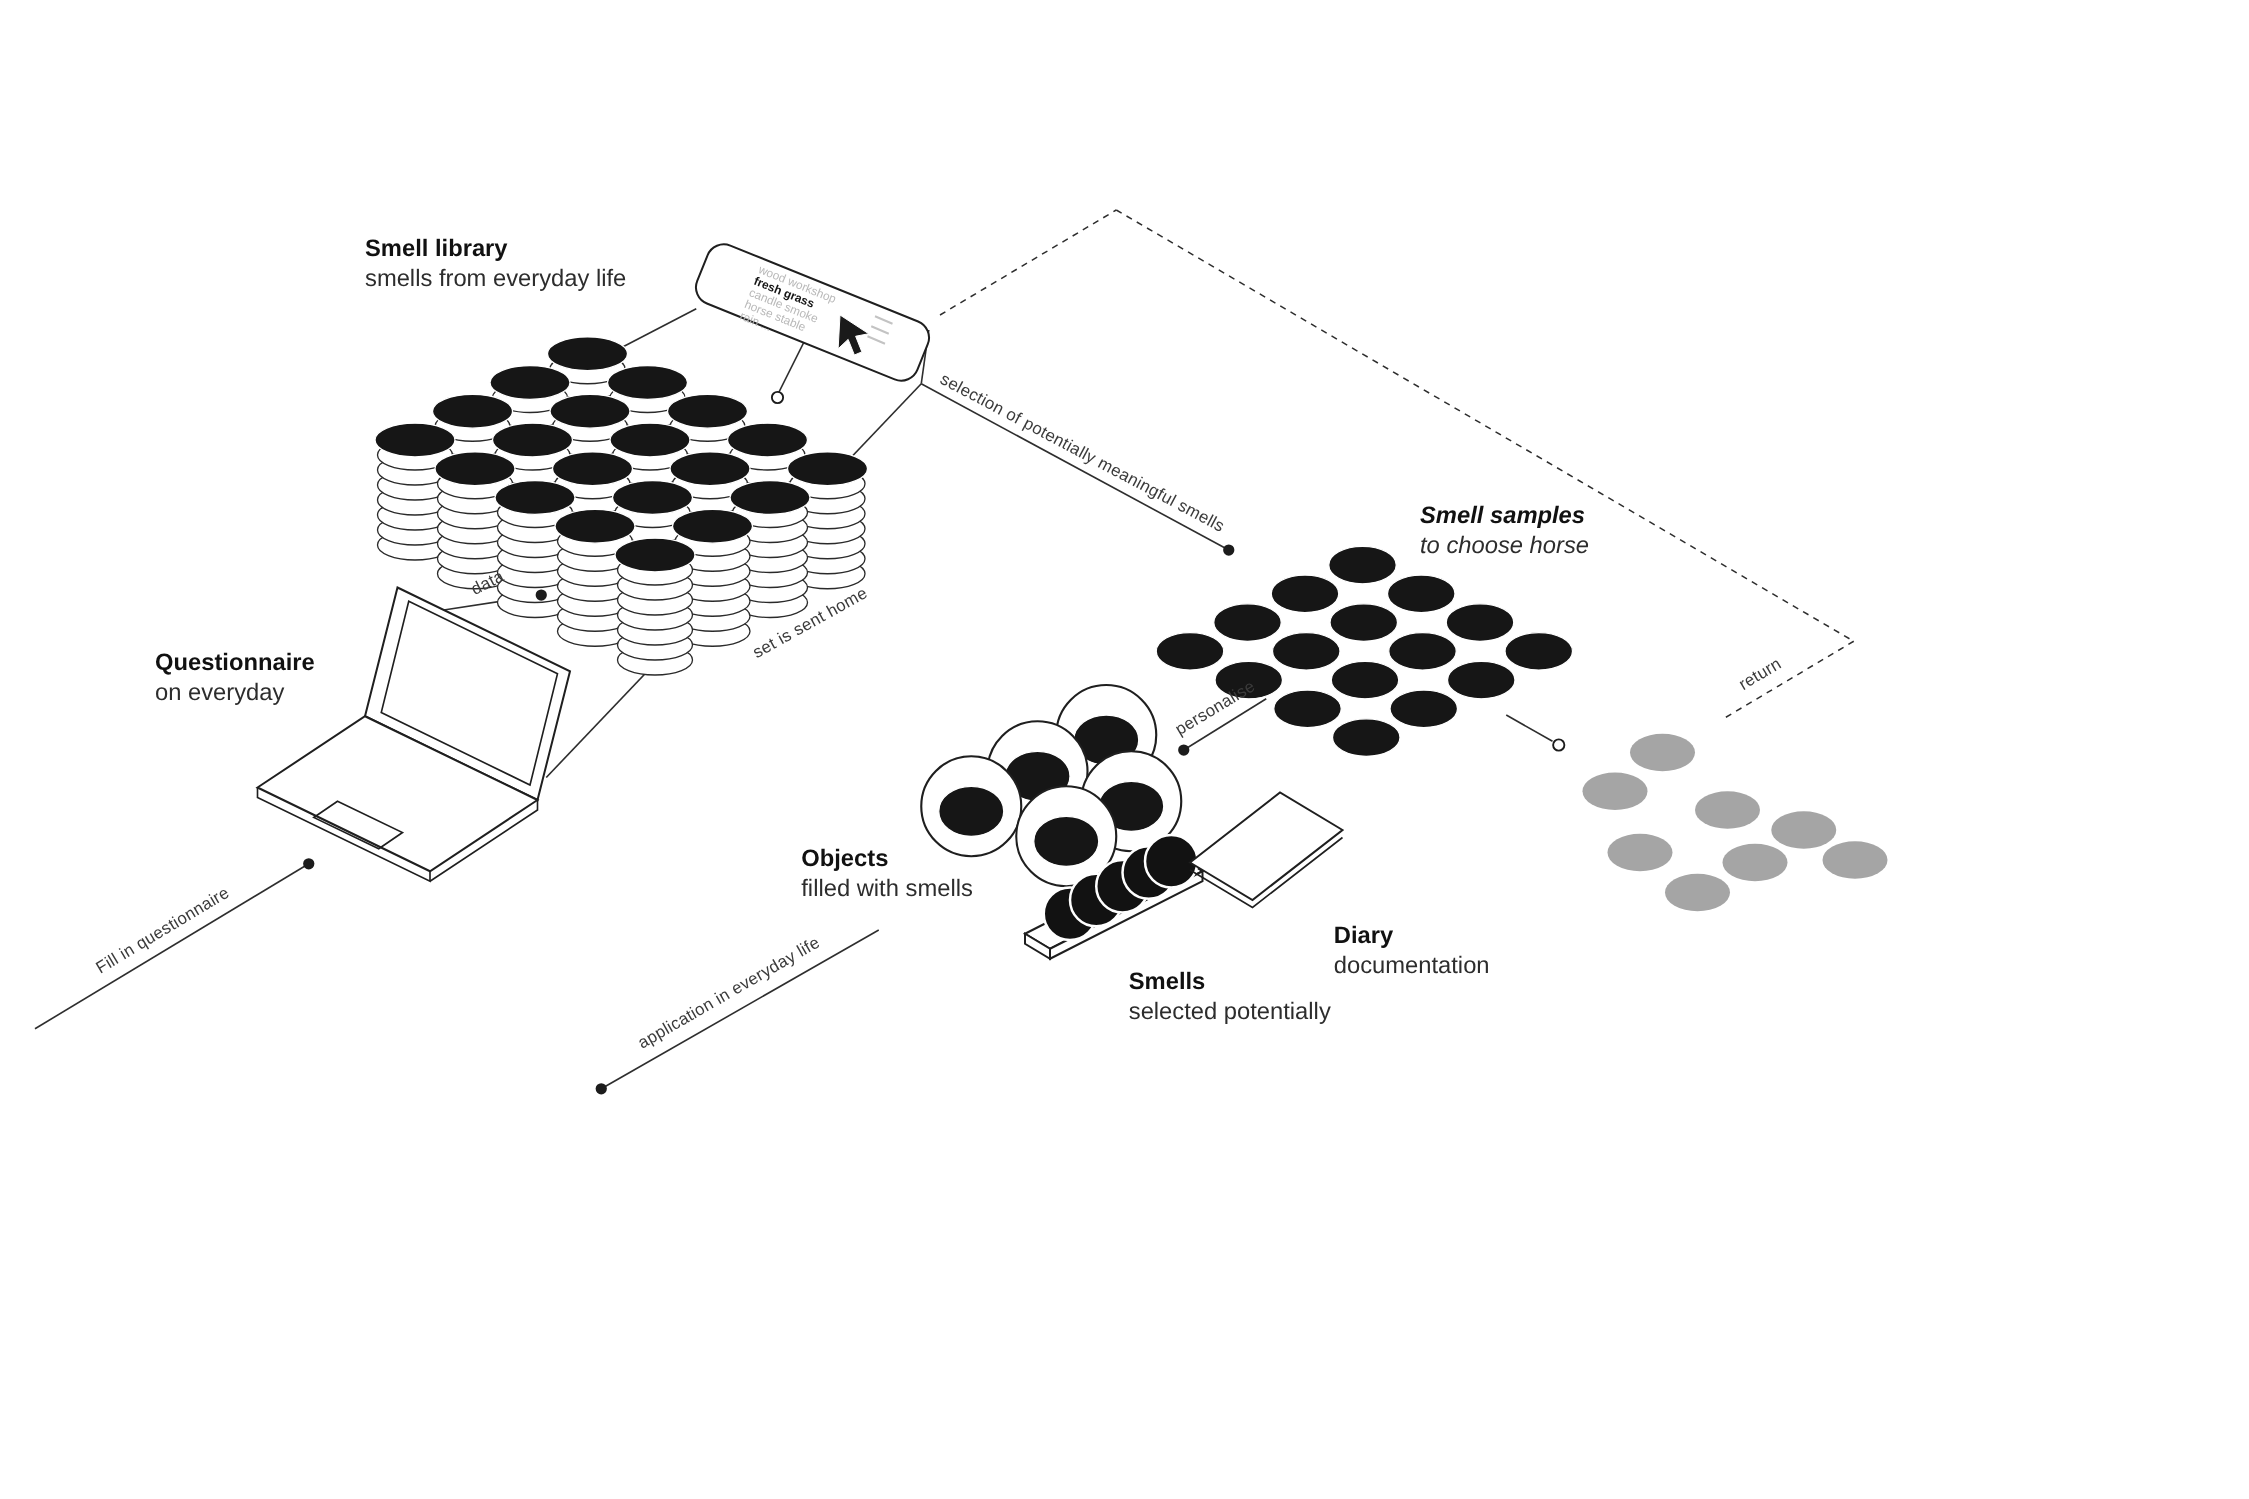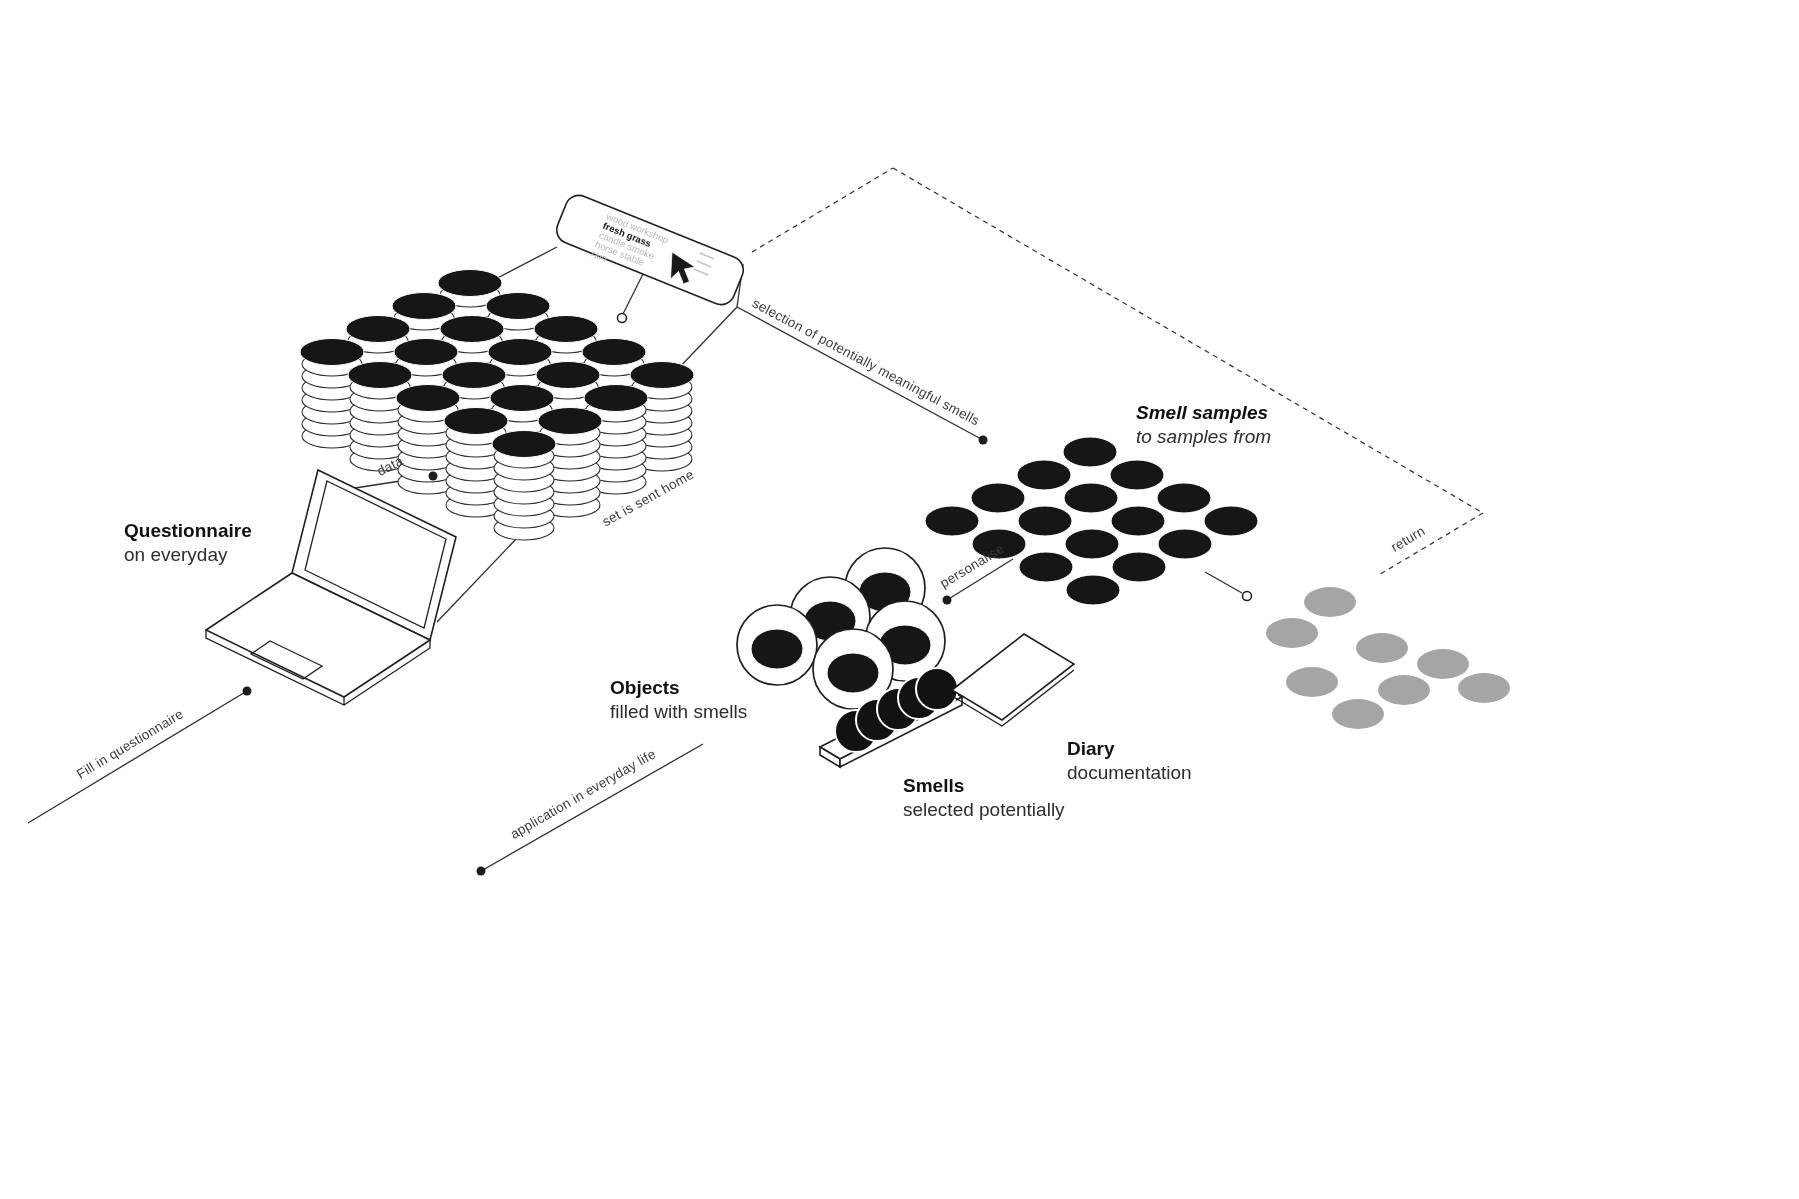--- a/index.html
+++ b/index.html
@@ -337,29 +337,33 @@
         <circle cx="247" cy="691" r="4.5" class="dot"></circle>
         <circle cx="433" cy="476" r="4.5" class="dot"></circle>
         <circle cx="983" cy="440" r="4.5" class="dot"></circle>
         <circle cx="947" cy="600" r="4.5" class="dot"></circle>
         <circle cx="481" cy="871" r="4.5" class="dot"></circle>
         <circle cx="622" cy="318" r="4.5" class="ring"></circle>
         <circle cx="1247" cy="596" r="4.5" class="ring"></circle>
       </g>
   </svg>
 
+  <div class="node-label" style="left:292px;top:188px;">
+    <div class="t">Smell library</div>
+    <div class="s">smells from everyday life</div>
+  </div>
   <div class="node-label" style="left:124px;top:519px;">
     <div class="t">Questionnaire</div>
     <div class="s">on everyday</div>
   </div>
   <div class="node-label" style="left:1136px;top:401px;font-style:italic;">
     <div class="t">Smell samples</div>
-    <div class="s">to samples from</div>
-  </div>
-  <div class="node-label" style="left:610px;top:676px;">
+    <div class="s">to choose horse</div>
+  </div>
+  <div class="node-label" style="left:641px;top:676px;">
     <div class="t">Objects</div>
     <div class="s">filled with smells</div>
   </div>
   <div class="node-label" style="left:1067px;top:737px;">
     <div class="t">Diary</div>
     <div class="s">documentation</div>
   </div>
   <div class="node-label" style="left:903px;top:774px;">
     <div class="t">Smells</div>
     <div class="s">selected potentially</div>

